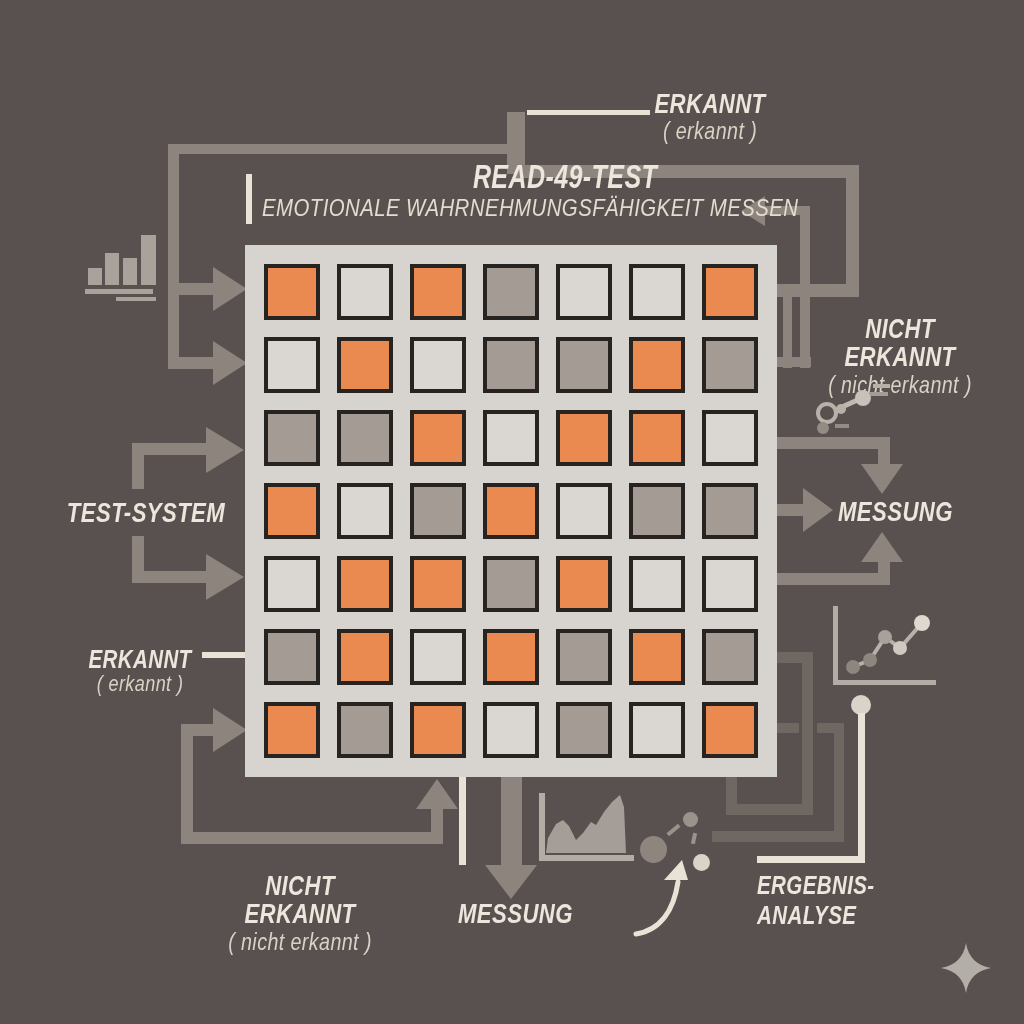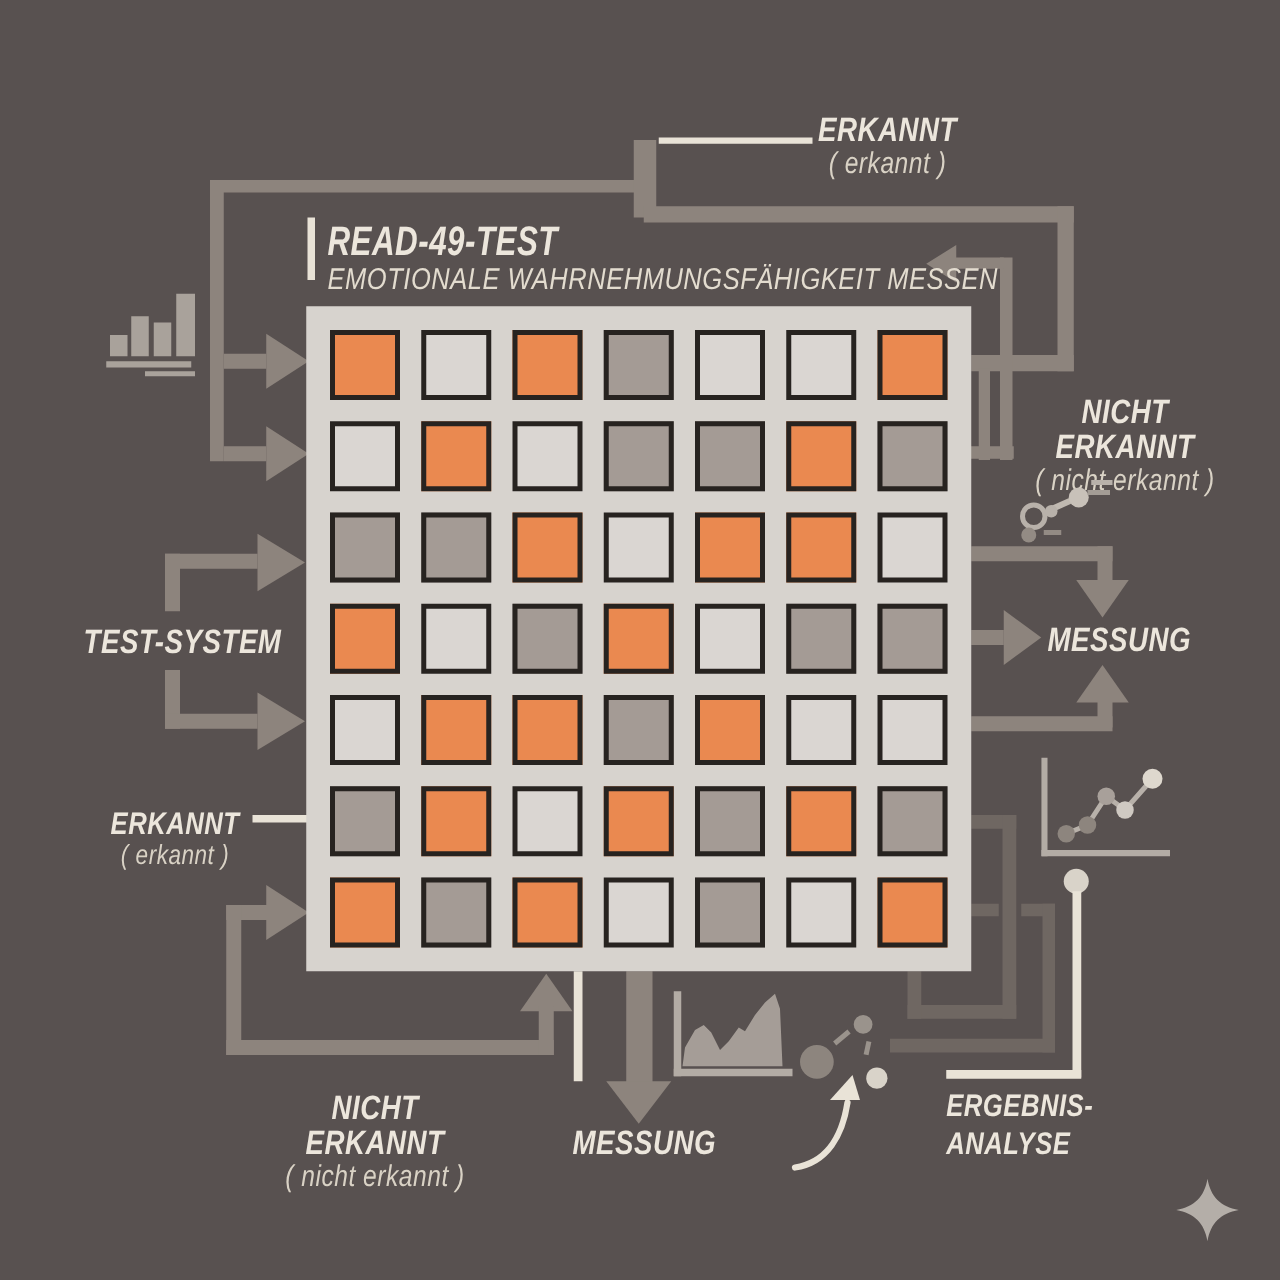--- a/index.html
+++ b/index.html
@@ -60,21 +60,21 @@
   <div class="bar" style="left:515px;top:165px;width:344px;height:13px;"></div>
   <div class="bar" style="left:846px;top:165px;width:13px;height:132px;"></div>
   <div class="bar" style="left:777px;top:284px;width:82px;height:13px;"></div>
   <div class="bar" style="left:783px;top:295px;width:9px;height:73px;"></div>
   <div class="bar" style="left:800px;top:206px;width:10px;height:162px;"></div>
   <div class="bar" style="left:763px;top:206px;width:40px;height:9px;"></div>
   <div class="tri" style="left:741px;top:196px;border-top:15px solid transparent;border-bottom:15px solid transparent;border-right:24px solid var(--connector);"></div>
   <div class="bar" style="left:775px;top:357px;width:36px;height:10px;"></div>
 
   <div class="cream" style="left:246px;top:174px;width:6px;height:50px;"></div>
-  <div class="lbl left-origin" style="left:262px;top:176px;width:520px;">
+  <div class="lbl left-origin" style="left:262px;top:160px;width:520px;text-align:right;">
     <span class="cap" style="font-size:33px;transform:scaleX(0.76);transform-origin:left;">READ-49-TEST</span>
     <span class="paren" style="font-size:24px;color:#e3dccf;transform:scaleX(0.85);transform-origin:left;white-space:nowrap;">EMOTIONALE WAHRNEHMUNGSFÄHIGKEIT MESSEN</span>
   </div>
 
   <div class="lbl center" style="left:800px;top:315px;width:200px;">
     <span class="cap fs27">NICHT ERKANNT</span>
     <span class="paren fs24">( nicht erkannt )</span>
   </div>
 
   <div class="abs" style="left:810px;top:378px;width:86px;height:58px;">

